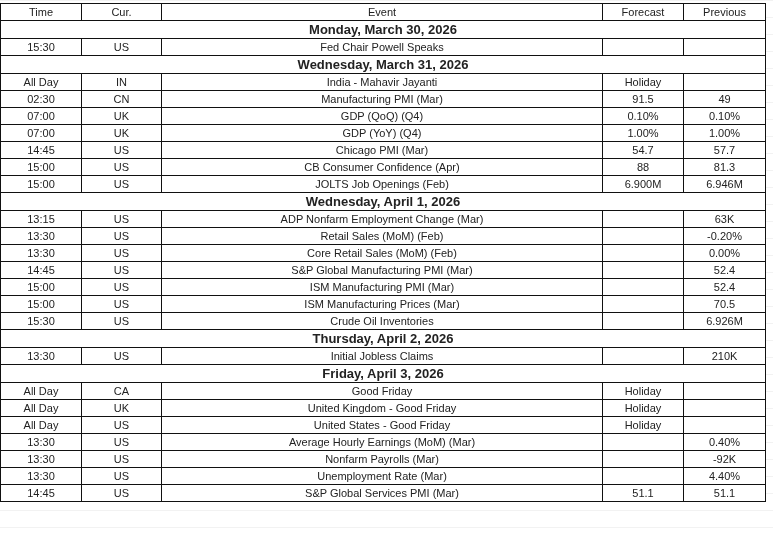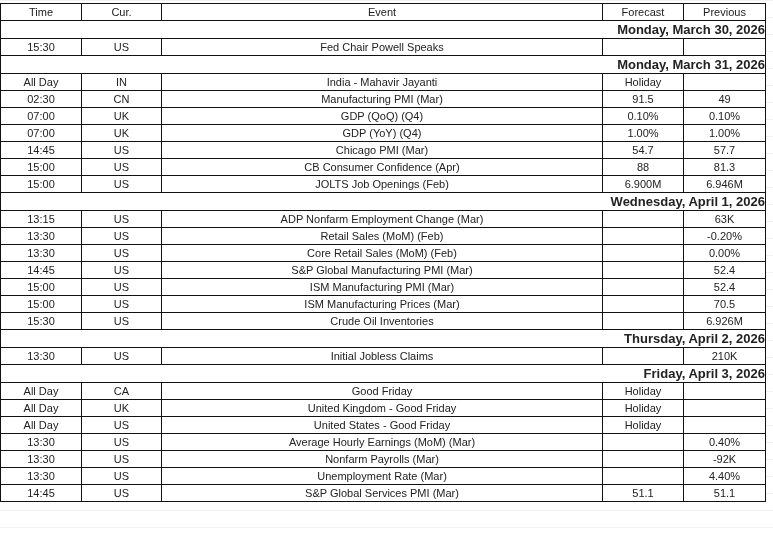--- a/index.html
+++ b/index.html
@@ -5,21 +5,21 @@
   html, body { margin: 0; padding: 0; background: #ffffff; }
   body { width: 773px; height: 544px; overflow: hidden; position: relative;
          font-family: "Liberation Sans", sans-serif; color: #222; }
   .bggrid { position: absolute; inset: 0;
     background-image: linear-gradient(#e4e4e4 1px, transparent 1px);
     background-size: 100% 17px; opacity: .5; }
   table { position: absolute; left: 0; top: 3px; border-collapse: collapse;
           table-layout: fixed; width: 765px; font-size: 11px; }
   td { border: 1px solid #111; height: 16px; padding: 0; text-align: center;
        white-space: nowrap; overflow: hidden; line-height: 16px; background: #fff; }
-  tr.day td { font-weight: bold; font-size: 13px; height: 17px; border-left: 1px solid #111; border-right: 1px solid #111; text-align: right; }
+  tr.day td { font-weight: bold; font-size: 13px; height: 17px; border-left: 1px solid #111; border-right: 1px solid #111; }
   col.c-time { width: 81px; }
   col.c-cur { width: 80px; }
   col.c-event { width: 441px; }
   col.c-fc { width: 81px; }
   col.c-prev { width: 82px; }
 </style>
 </head>
 <body>
 
 <div class="bggrid"></div>
@@ -44,21 +44,21 @@
         <td colspan="5">Monday, March 30, 2026</td>
       </tr>
       <tr>
         <td>15:30</td>
         <td>US</td>
         <td>Fed Chair Powell Speaks</td>
         <td></td>
         <td></td>
       </tr>
       <tr class="day">
-        <td colspan="5">Monday, March 31, 2026</td>
+        <td colspan="5">Wednesday, March 31, 2026</td>
       </tr>
       <tr>
         <td>All Day</td>
         <td>IN</td>
         <td>India - Mahavir Jayanti</td>
         <td>Holiday</td>
         <td></td>
       </tr>
       <tr>
         <td>02:30</td>

